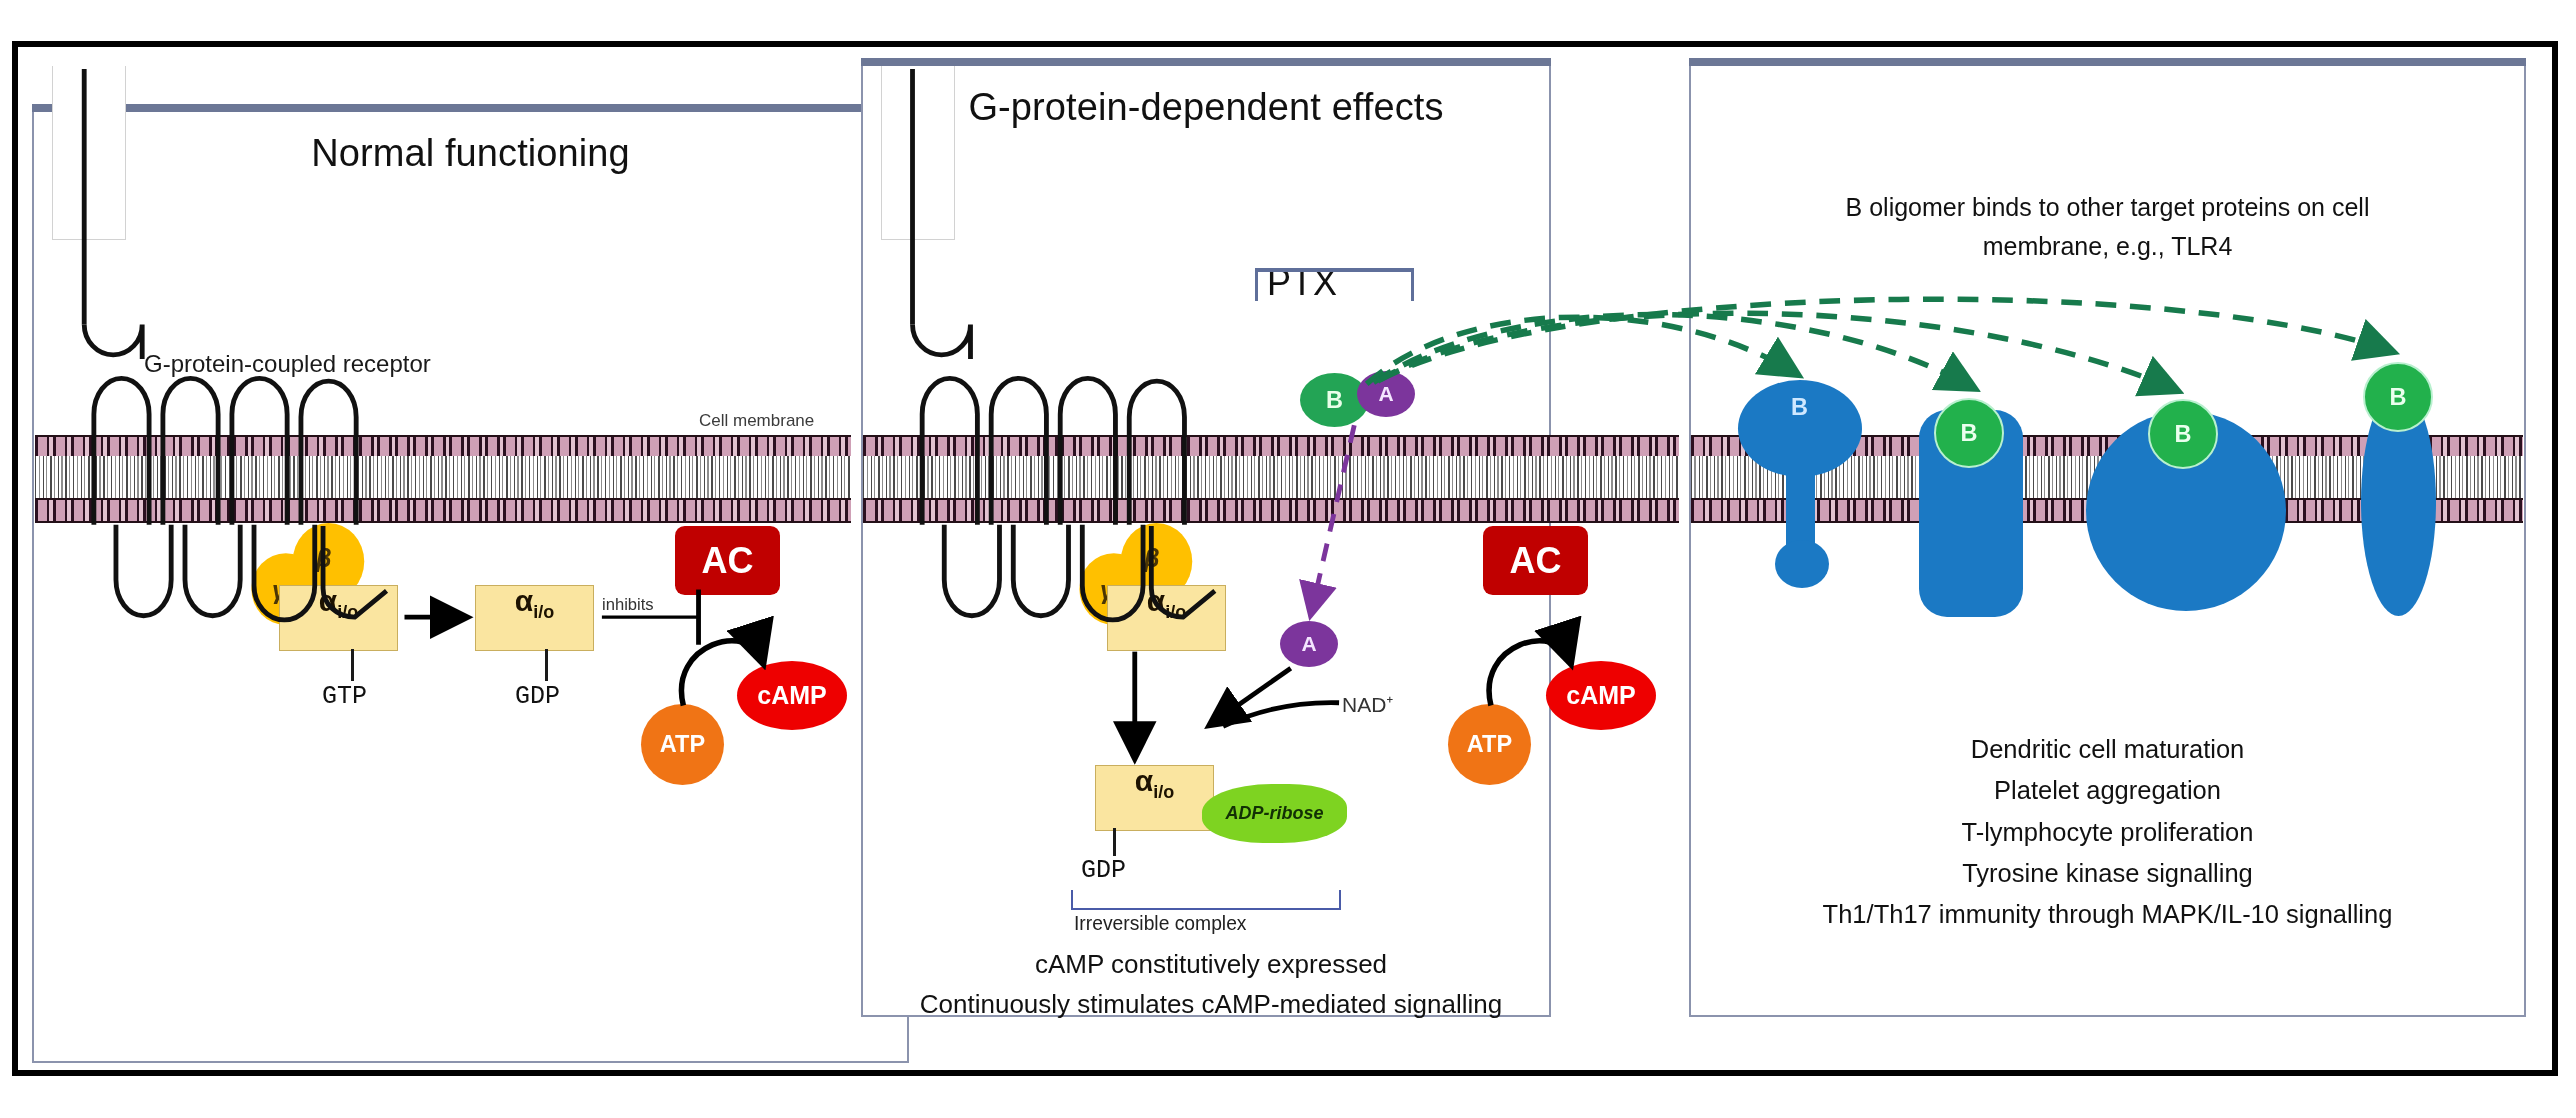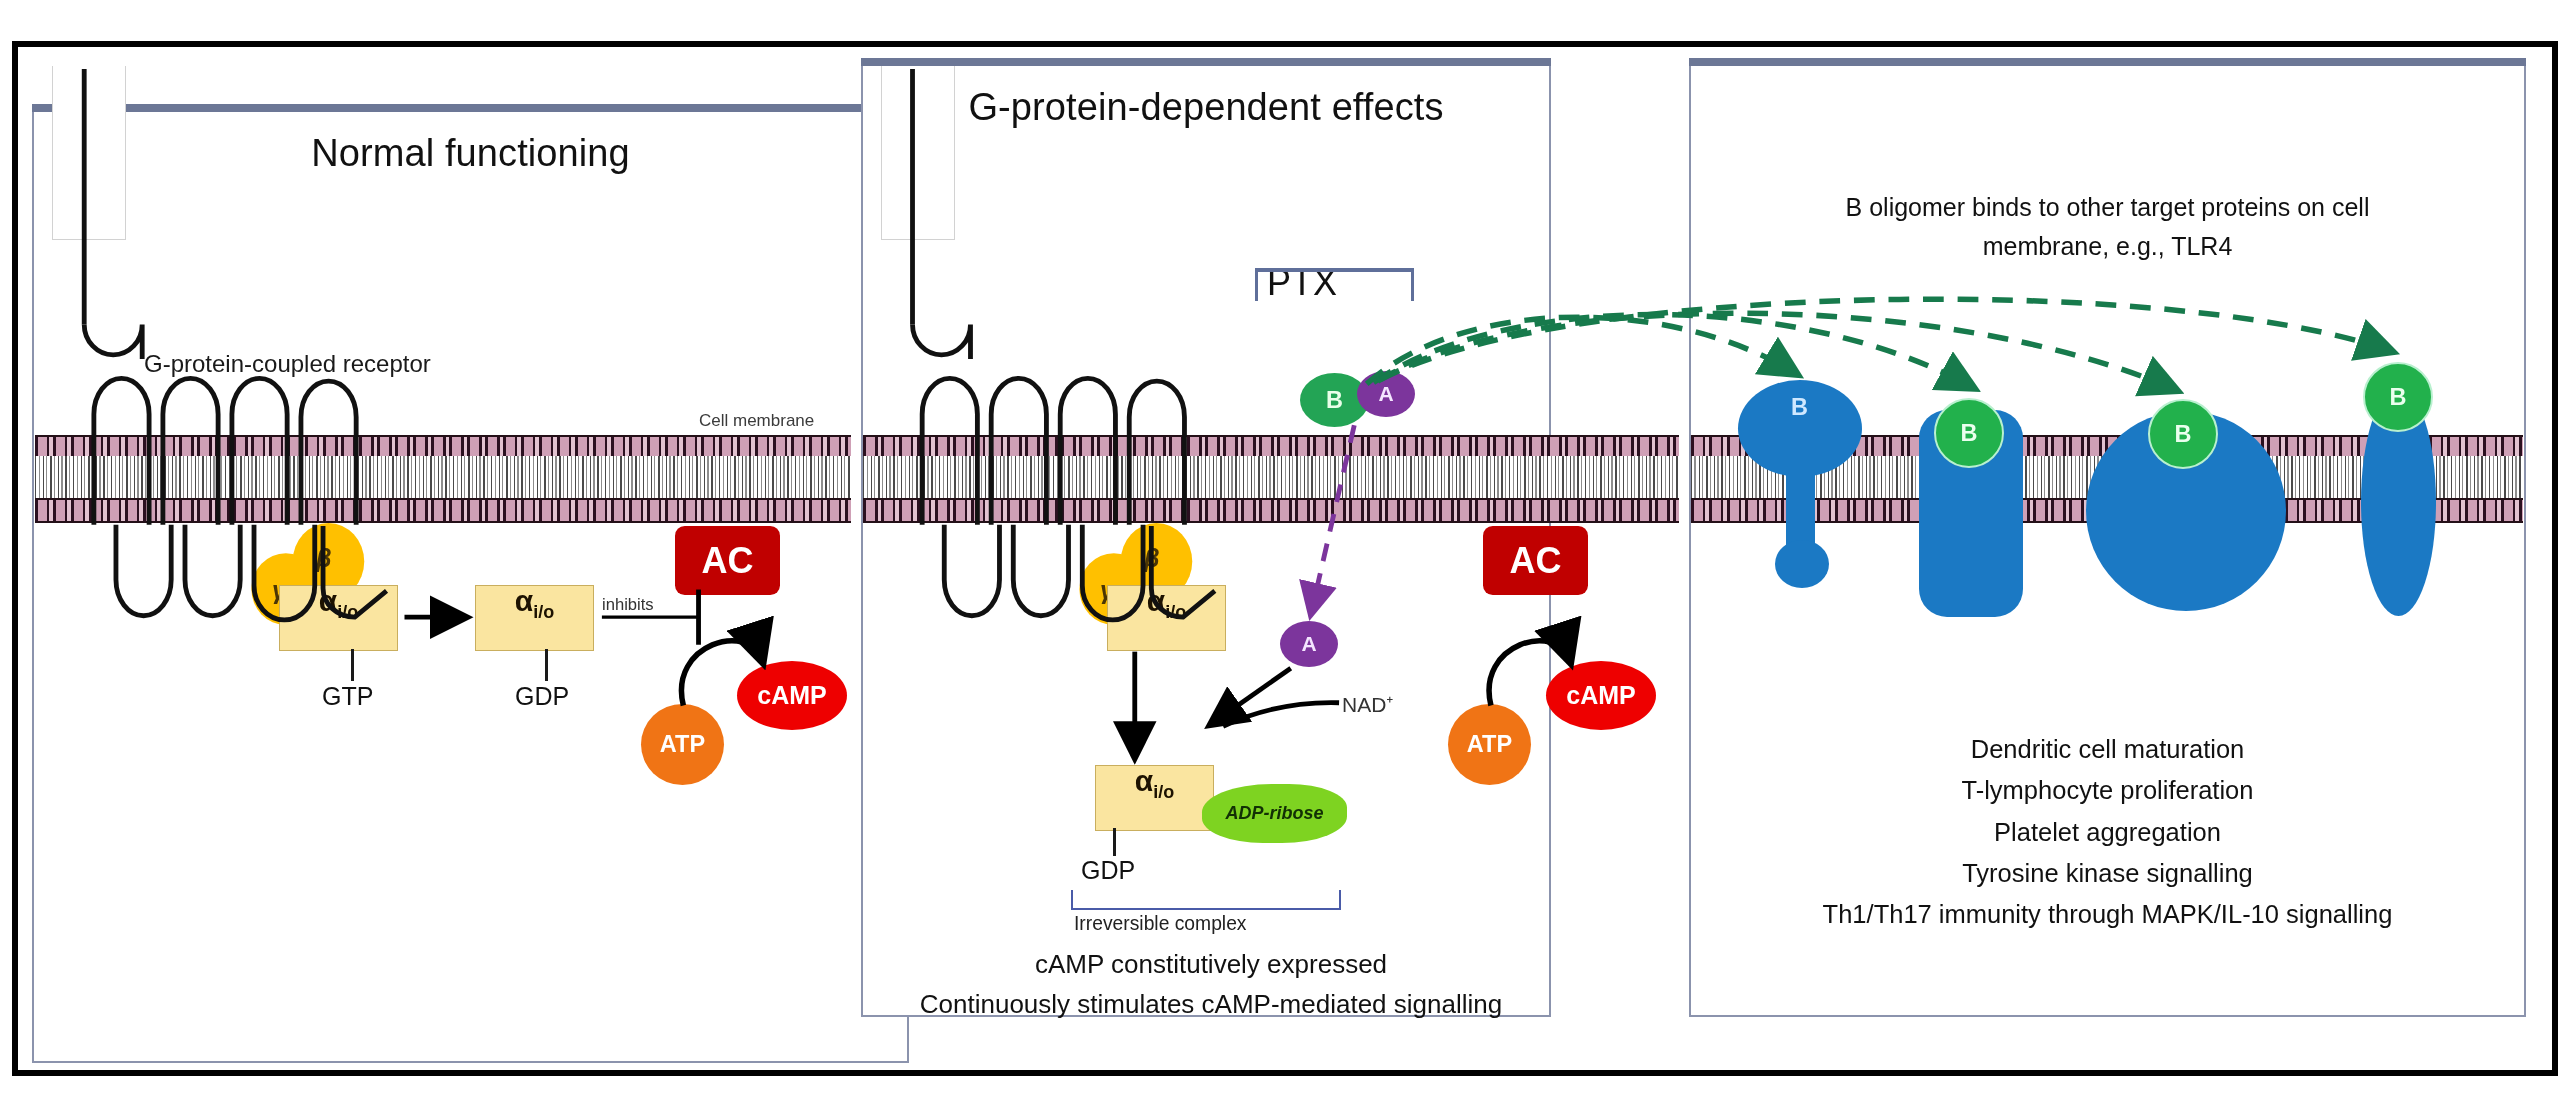--- a/index.html
+++ b/index.html
@@ -53,21 +53,21 @@
   .bg-blob .gl{position:absolute;font-size:25px;font-weight:bold;color:#4a3505;
       font-style:italic;}
 
   
   .alpha-box{position:absolute;background:#fae5a0;border:1px solid #c9ae5e;
       display:flex;align-items:flex-start;justify-content:center;}
   .alpha-box .at{font-size:30px;color:#1d1200;font-weight:bold;line-height:1;}
   .alpha-box .at sub{font-size:18px;font-weight:bold;}
 
   .nuc-stem{position:absolute;background:#1a1a1a;width:2.8px;}
-  .nuc-label{position:absolute;font-size:25px;color:#111;}
+  .nuc-label{position:absolute;font-size:25px;color:#111;font-family:Liberation Mono, monospace;}
 
   .small-lbl{position:absolute;font-size:16.6px;color:#333;}
 
   
   .ac-box{position:absolute;background:#c00000;border-radius:9.7px;
       display:flex;align-items:center;justify-content:center;
       color:#fff;font-size:36px;font-weight:bold;}
   .camp{position:absolute;background:#ee0000;border-radius:50%;
       display:flex;align-items:center;justify-content:center;
       color:#ffffff;font-size:25px;font-weight:bold;}
@@ -255,22 +255,22 @@
   <div class="btag" style="left:1934px;top:398px;width:66px;height:66px;">B</div>
 
   <div class="tp big" style="left:2086px;top:411px;width:200px;height:200px;"></div>
   <div class="btag" style="left:2148px;top:399px;width:66px;height:66px;">B</div>
 
   <div class="tp oval" style="left:2361px;top:388px;width:75px;height:228px;"></div>
   <div class="btag" style="left:2363px;top:362px;width:66px;height:66px;">B</div>
 
   <div class="caption" style="left:1705px;top:729px;width:805px;font-size:25.5px;line-height:1.62;">
     <div>Dendritic cell maturation</div>
+    <div>Platelet aggregation</div>
     <div>T-lymphocyte proliferation</div>
-    <div>Platelet aggregation</div>
     <div>Tyrosine kinase signalling</div>
     <div>Th1/Th17 immunity through MAPK/IL-10 signalling</div>
   </div>
 
   <svg class="overlay" viewBox="0 0 3732 1621" width="2576" height="1119">
     <defs>
       <marker id="ah" markerWidth="9" markerHeight="9" refX="7" refY="4.5" orient="auto">
           <path d="M0,0 L9,4.5 L0,9 z" fill="#000"></path>
         </marker>
       <marker id="ahg" markerWidth="8" markerHeight="8" refX="6" refY="4" orient="auto">

